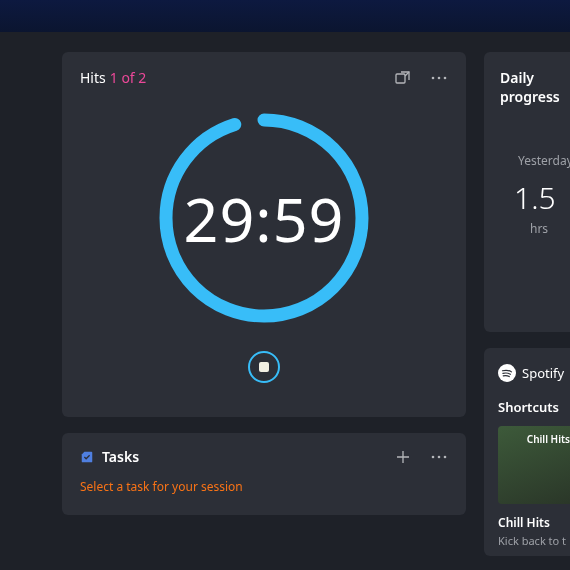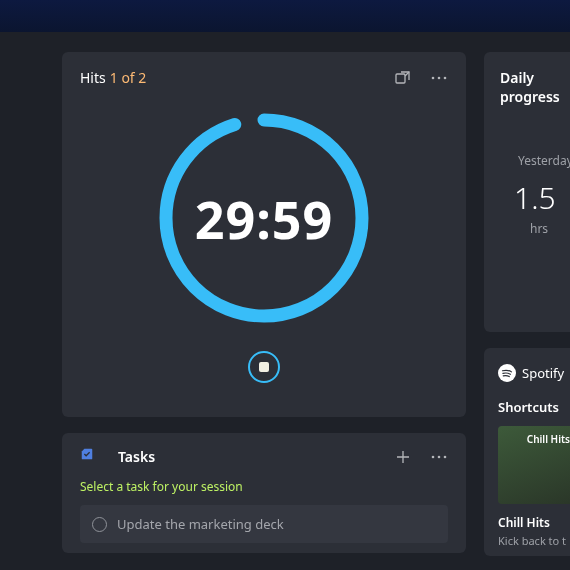--- a/index.html
+++ b/index.html
@@ -2,36 +2,36 @@
 <html><head>
 <meta charset="utf-8">
 <style>
 *{margin:0;padding:0;box-sizing:border-box;font-family:'Segoe UI',system-ui,sans-serif}
 body{width:570px;height:570px;background:#1e2128;overflow:hidden;color:#fff}
 .top-bar{height:32px;background:linear-gradient(180deg,#0d1940 0%,#0b1530 100%)}
 .main{display:flex;padding:20px 0 0 62px;gap:18px}
 .focus-card{width:404px;background:#2c2f37;border-radius:6px;padding:16px 18px;position:relative}
 .fc-head{display:flex;align-items:center;justify-content:space-between;margin-bottom:8px}
 .fc-title{font-size:14px;color:#fff}
-.fc-title .sub{color:#fdba74;font-weight:400;margin-left:4px}
+.fc-title .sub{color:#ec4899;font-weight:400;margin-left:4px}
 .fc-icons{display:flex;gap:18px;align-items:center}
 .icon-btn{width:18px;height:18px;display:flex;align-items:center;justify-content:center;color:#b5b7bb;cursor:pointer}
 .ring-wrap{display:flex;flex-direction:column;align-items:center;padding:14px 0 18px}
 .ring{position:relative;width:218px;height:218px}
 .ring svg{transform:rotate(-90deg)}
-.timer-txt{position:absolute;inset:0;display:flex;align-items:center;justify-content:center;font-size:52px;font-weight:700;letter-spacing:1px}
+.timer-txt{position:absolute;inset:0;display:flex;align-items:center;justify-content:center;font-size:61px;font-weight:400;letter-spacing:1px}
 .stop-btn{margin-top:24px;width:32px;height:32px;border-radius:50%;border:2px solid #38bdf8;display:flex;align-items:center;justify-content:center;cursor:pointer}
 .stop-sq{width:10px;height:10px;background:#f1efe3;border-radius:2px}
 .tasks-card{width:404px;background:#2c2f37;border-radius:6px;margin-top:16px;padding:14px 18px 10px}
 .tc-head{display:flex;align-items:center;justify-content:space-between}
-.tc-left{display:flex;gap:24px}
+.tc-left{display:flex;align-items:center;gap:8px}
 .chk{width:14px;height:14px;color:#4f7fe0}
 .tc-title{font-size:14px;font-weight:600}
 .tc-icons{display:flex;gap:18px}
-.tc-sub{font-size:12px;color:#bef264;margin:12px 0 10px}
+.tc-sub{font-size:12px;color:#f97316;margin:12px 0 10px}
 .task-row{background:#343740;border-radius:4px;padding:10px 12px;display:flex;align-items:center;gap:10px;font-size:13px;color:#a4a6ac}
 .circ{width:15px;height:15px;border:1.5px solid #8f9299;border-radius:50%}
 .right-col{width:96px;display:flex;flex-direction:column;gap:16px}
 .dp-card{background:#2c2f37;border-radius:6px 0 0 6px;padding:16px 0 22px 16px;height:280px}
 .dp-title{font-size:14px;font-weight:600;margin-bottom:46px}
 .dp-lbl{font-size:12px;color:#9ea1a7;margin-bottom:8px;padding-left:18px}
 .dp-val{font-size:30px;font-weight:300;padding-left:14px}
 .dp-unit{font-size:12px;color:#9ea1a7;padding-left:30px;margin-top:2px}
 .sp-card{background:#2c2f37;border-radius:6px 0 0 6px;padding:16px 0 8px 14px}
 .sp-head{display:flex;align-items:center;gap:6px;margin-bottom:16px}
@@ -101,24 +101,20 @@
           <div class="icon-btn">
               <svg width="16" height="4" viewBox="0 0 16 4" fill="currentColor">
                 <circle cx="2" cy="2" r="1.3"></circle>
                 <circle cx="8" cy="2" r="1.3"></circle>
                 <circle cx="14" cy="2" r="1.3"></circle>
               </svg>
             </div>
         </div>
       </div>
       <div class="tc-sub">Select a task for your session</div>
-      <div class="task-row">
-        <div class="circ"></div>
-        <span>Update the marketing deck</span>
-      </div>
     </div>
   </div>
 
   <div class="right-col">
     <div class="dp-card">
       <div class="dp-title">Daily progress</div>
       <div class="dp-lbl">Yesterday</div>
       <div class="dp-val">1.5</div>
       <div class="dp-unit">hrs</div>
     </div>

